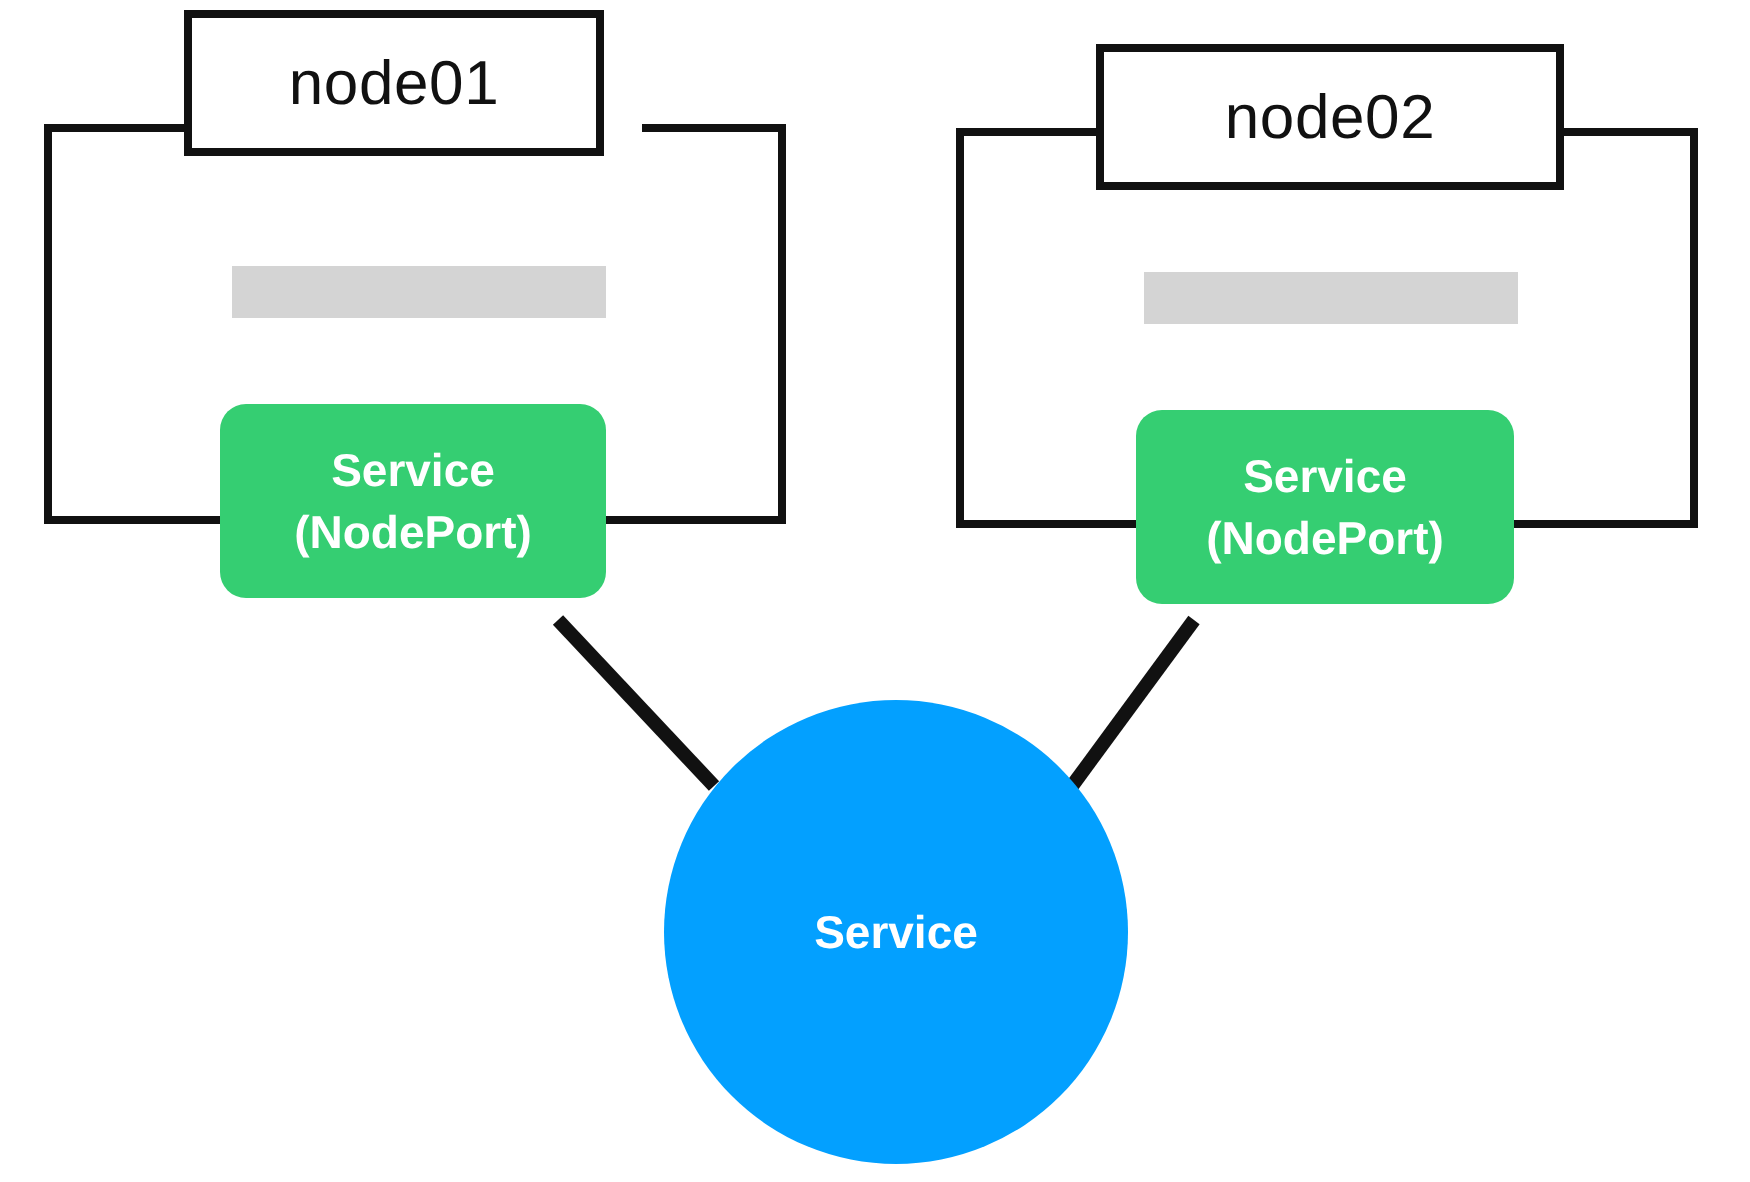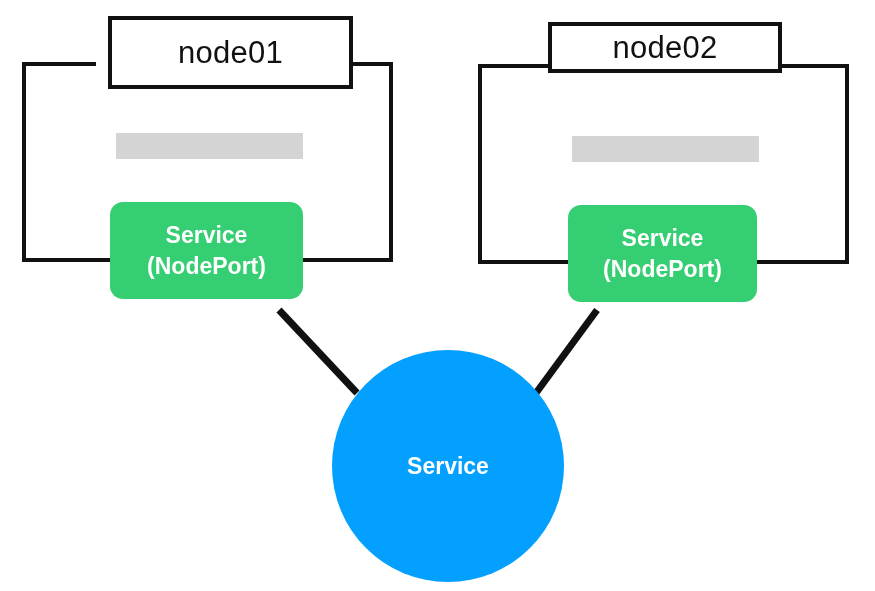--- a/index.html
+++ b/index.html
@@ -103,35 +103,35 @@
 </style>
 </head>
 <body>
 
 <div id="canvas">
 
   <div class="node-frame" style="left:22px; top:62px; width:371px; height:200px;"></div>
 
   <div class="frame-notch" style="left:96px; top:58px; width:225px; height:12px;"></div>
 
-  <div class="node-label-box" style="left:92px; top:16px; width:245px; height:73px;margin-left:16px;">
+  <div class="node-label-box" style="left:92px; top:5px; width:210px; height:73px;">
     <span class="node-label-text">node01</span>
   </div>
 
   <div class="pod-bar" style="left:116px; top:133px; width:187px; height:26px;"></div>
 
   <div class="svc-box" style="left:110px; top:202px; width:193px; height:97px;">
     <span class="line">Service</span>
     <span class="line">(NodePort)</span>
   </div>
 
   <div class="node-frame" style="left:478px; top:64px; width:371px; height:200px;"></div>
   <div class="frame-notch" style="left:552px; top:60px; width:226px; height:12px;"></div>
 
-  <div class="node-label-box" style="left:548px; top:22px; width:234px; height:51px;">
+  <div class="node-label-box" style="left:548px; top:22px; width:234px; height:73px;">
     <span class="node-label-text">node02</span>
   </div>
 
   <div class="pod-bar" style="left:572px; top:136px; width:187px; height:26px;"></div>
 
   <div class="svc-box" style="left:568px; top:205px; width:189px; height:97px;">
     <span class="line">Service</span>
     <span class="line">(NodePort)</span>
   </div>
 

